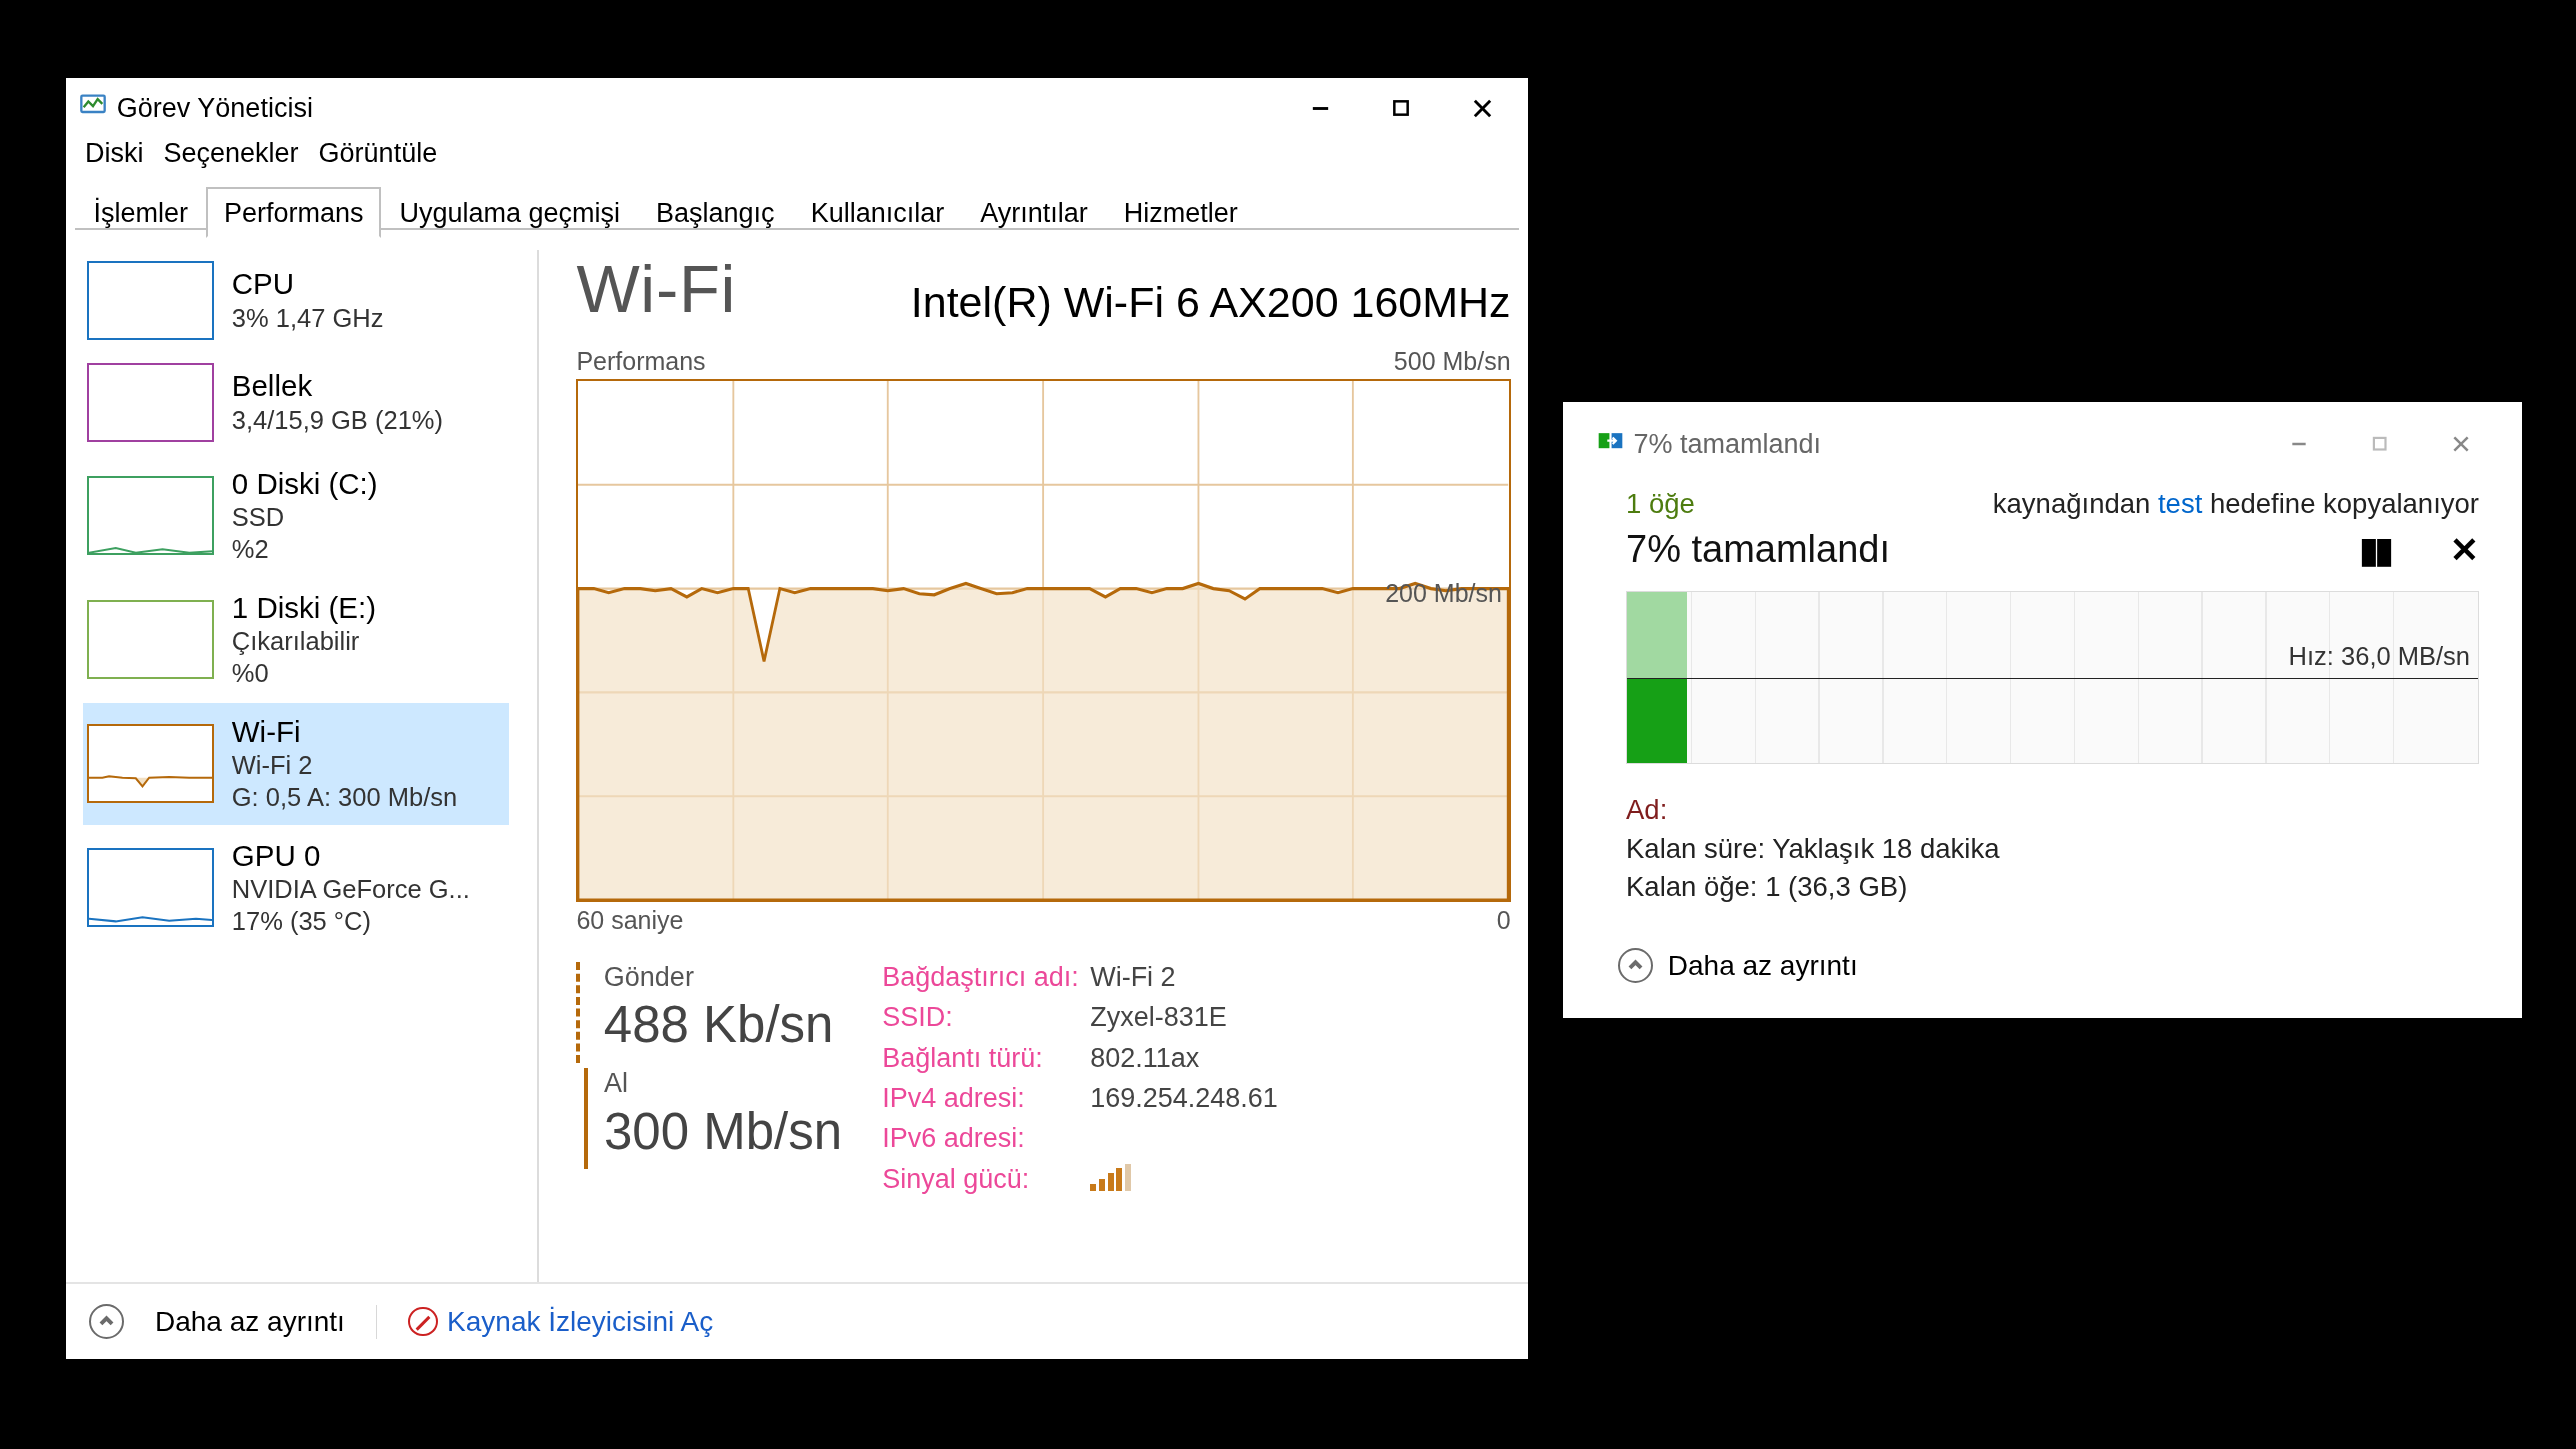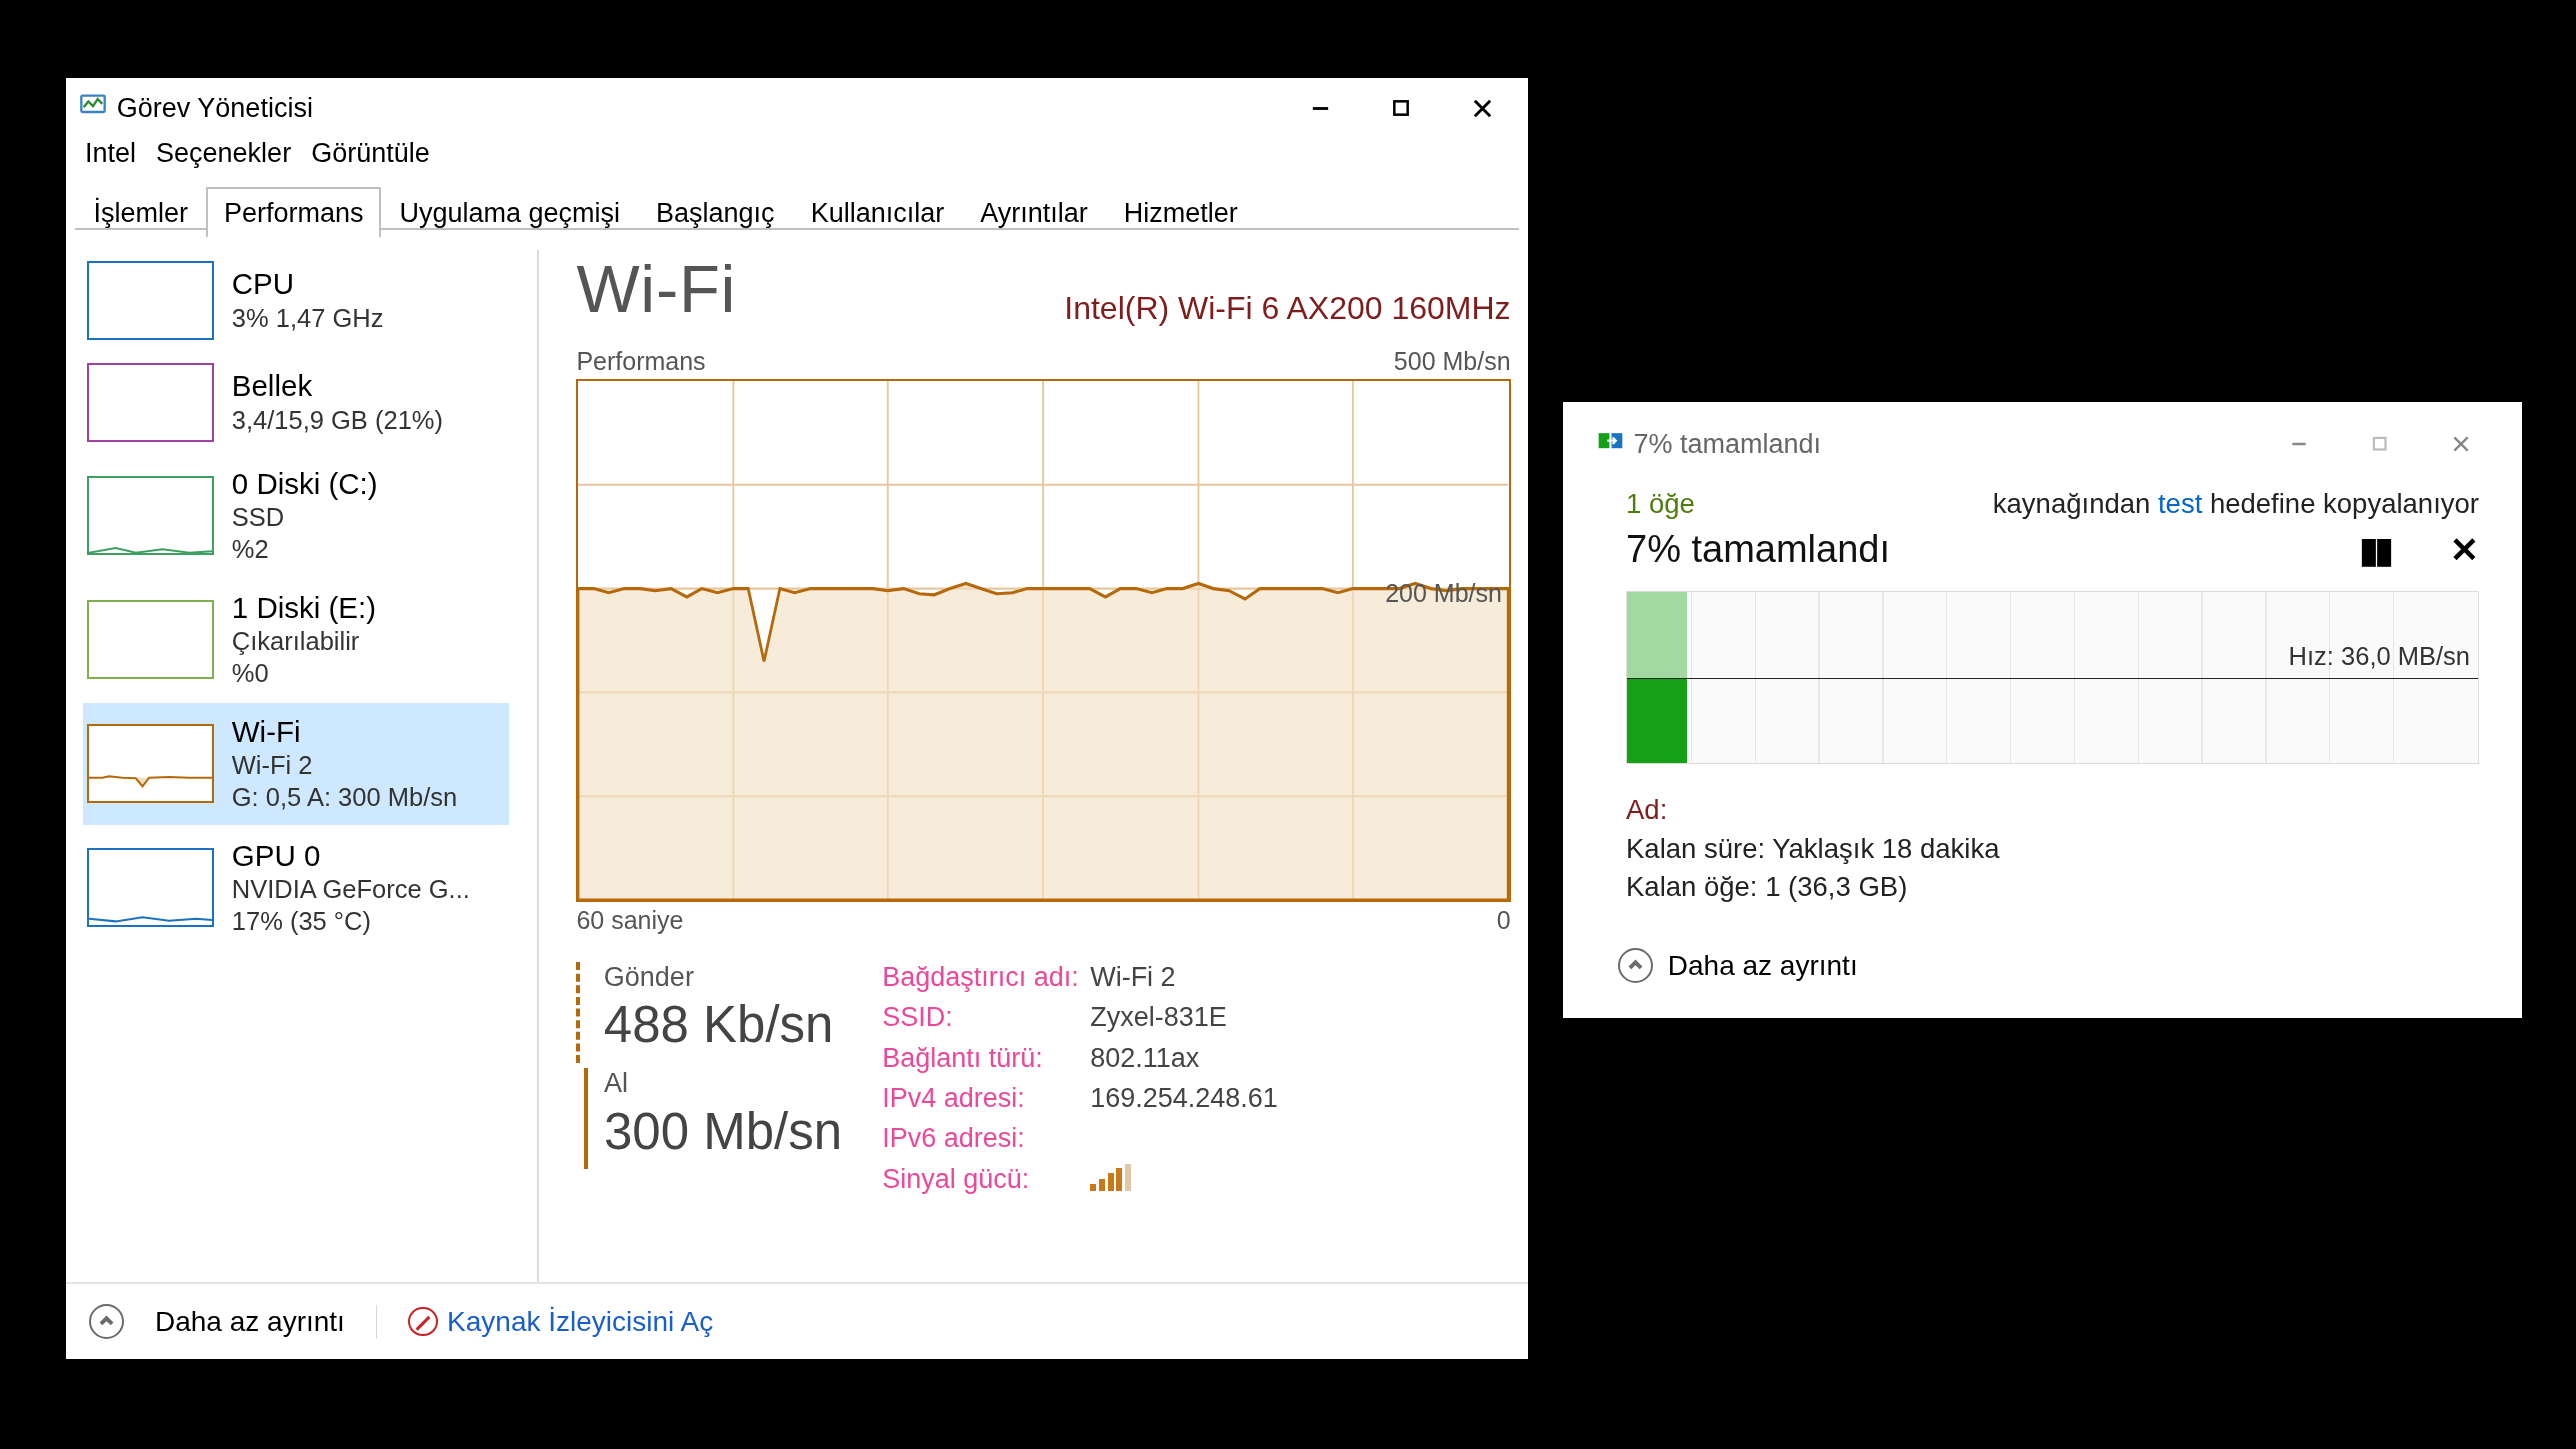--- a/index.html
+++ b/index.html
@@ -32,21 +32,21 @@
   .thumb.gpu { border-color:#1a73c0; }
   .thumb .mini { position:absolute; left:0; right:0; bottom:0; }
   .side-info { line-height:1.25; }
   .side-title { font-size:29.5px; }
   .side-sub { font-size:25.5px; color:#333; }
   .side-sub2 { font-size:25.5px; color:#333; }
   
   .main { flex:1; padding-left:37px; display:flex; flex-direction:column; }
   .m-header { display:flex; justify-content:space-between; align-items:flex-end; margin-bottom:20px; }
   .m-title { font-size:67px; font-weight:350; color:#555; letter-spacing:0.7px;}
-  .m-device { font-size:32px; color:#7f1d1d;margin-left:17px; }
+  .m-device { font-size:43px; color:#000000;margin-left:17px; }
   .chart-top { display:flex; justify-content:space-between; font-size:25px; color:#555; margin-bottom:2.7px; }
   .chart { width:100%; height:523px; border:2px solid #b5690b; position:relative; background:#fff; }
   .chart .grid line { stroke:#e6c79e; stroke-width:2; }
   .chart .area { fill:#f2e0c4; stroke:#b5690b; stroke-width:3; fill-opacity:.65; }
   .chart .lbl200 { position:absolute; right:6.7px; top:198px; font-size:25px; color:#555; }
   .chart-bottom { display:flex; justify-content:space-between; font-size:25px; color:#555; margin-top:4px; }
   .stats { display:flex; gap:40px; margin-top:27px; }
   .stat { }
   .dot-bar { display:inline-block; width:5.4px; height:101px; margin-right:14.8px; vertical-align:top; }
   .dot-send { border-left:4px dashed #b5690b; }
@@ -117,21 +117,21 @@
       </div>
     <div class="winbtn">
         <svg width="23" height="23" viewBox="0 0 24 24">
           <line x1="4" y1="4" x2="20" y2="20"></line>
           <line x1="20" y1="4" x2="4" y2="20"></line>
         </svg>
       </div>
   </div>
 
   <div class="menu">
-    <span>Intel</span>
+    <span>Diski</span>
     <span>Seçenekler</span>
     <span>Görüntüle</span>
   </div>
 
   <div class="tabs">
     <div class="tab">İşlemler</div>
     <div class="tab active">Performans</div>
     <div class="tab">Uygulama geçmişi</div>
     <div class="tab">Başlangıç</div>
     <div class="tab">Kullanıcılar</div>

